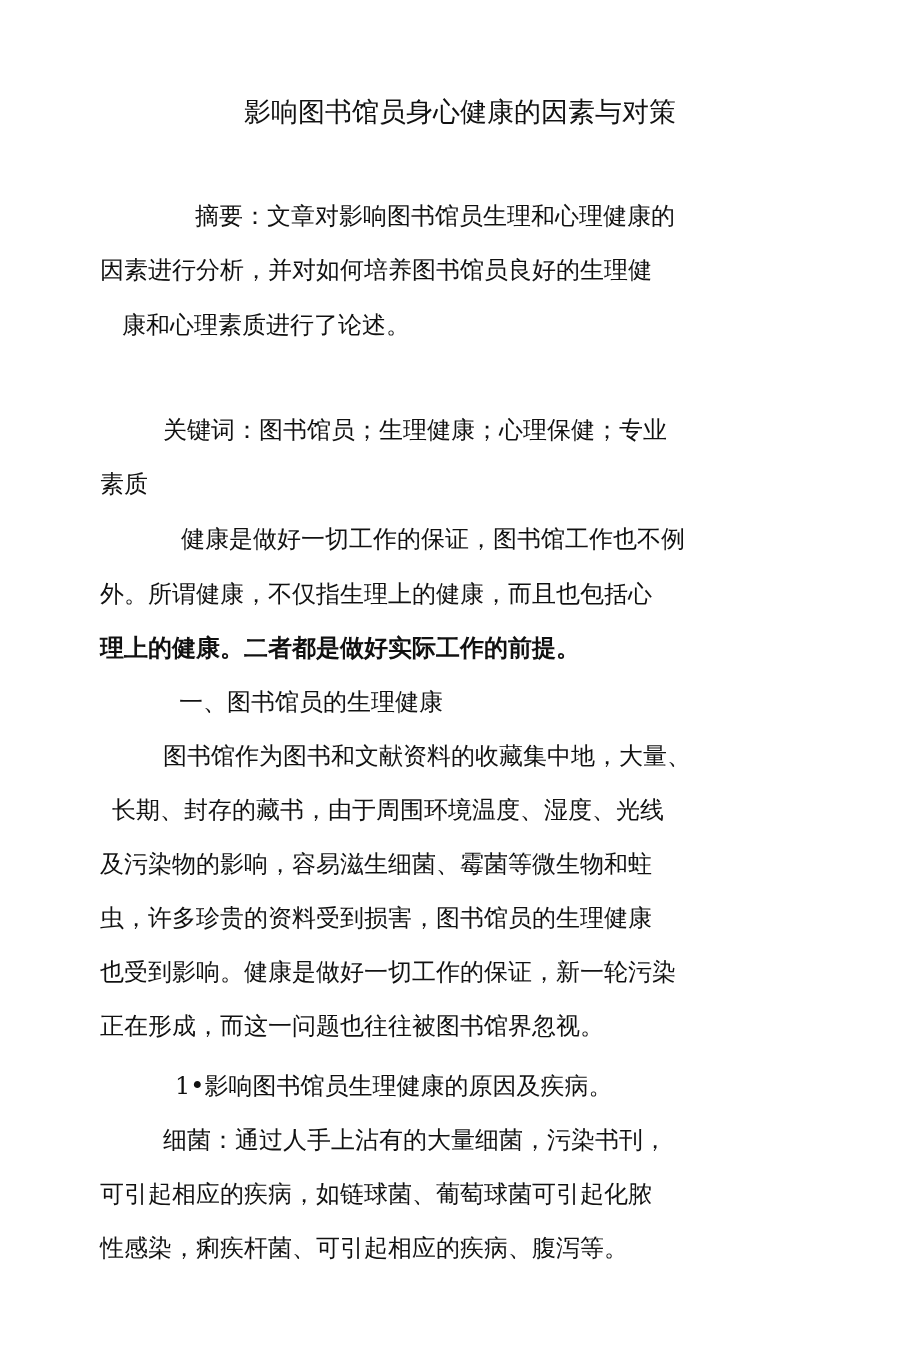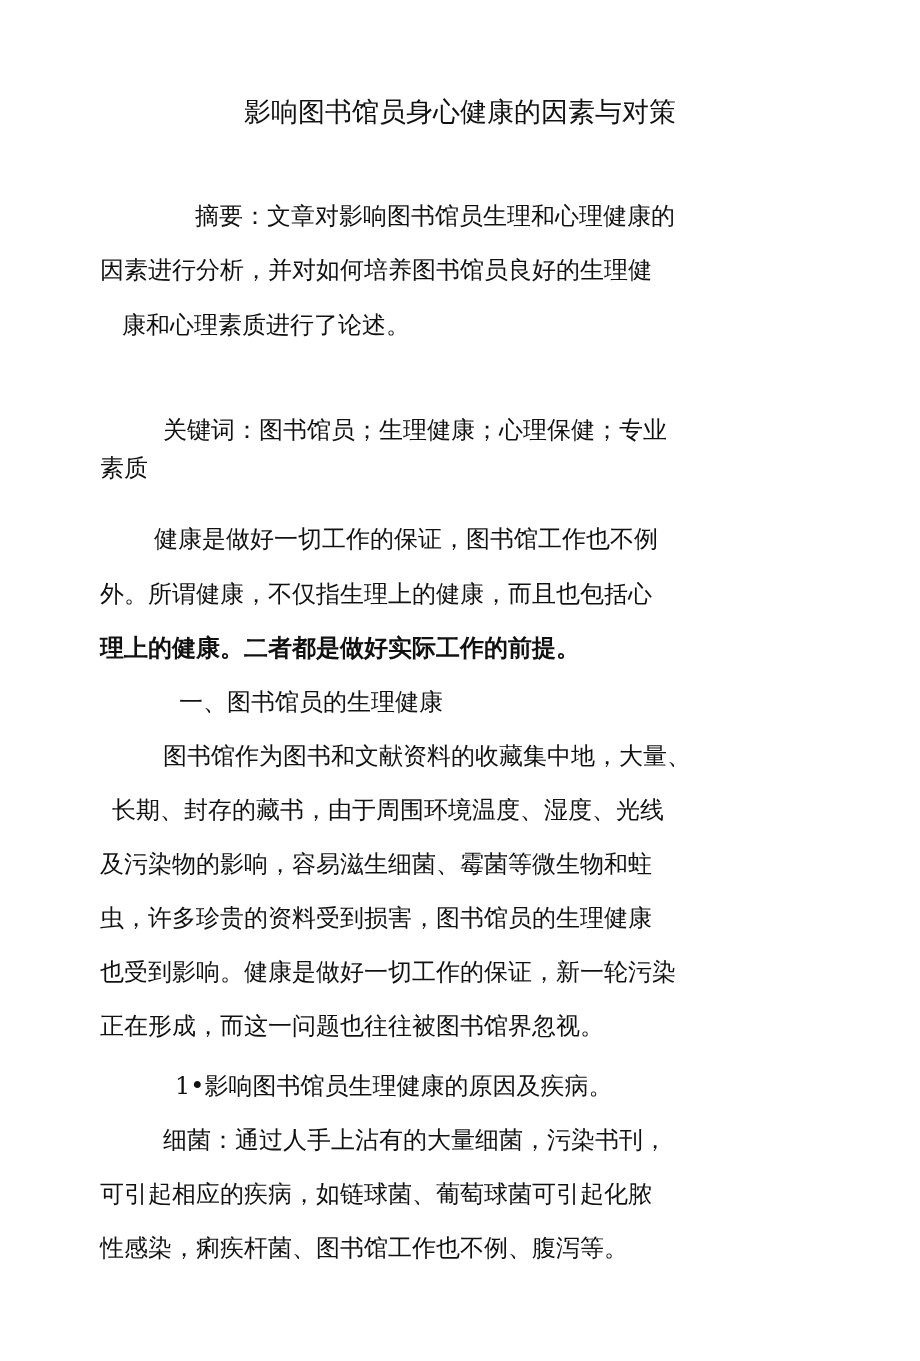--- a/index.html
+++ b/index.html
@@ -38,33 +38,33 @@
 <body>
 
 <div>
   <div class="title">影响图书馆员身心健康的因素与对策</div>
 
   <div class="line" style="top:200px;left:195px;">摘要：文章对影响图书馆员生理和心理健康的</div>
   <div class="line" style="top:254px;left:100px;">因素进行分析，并对如何培养图书馆员良好的生理健</div>
   <div class="line" style="top:309px;left:100px;margin-left:22px;">康和心理素质进行了论述。</div>
 
   <div class="line" style="top:414px;left:163px;">关键词：图书馆员；生理健康；心理保健；专业</div>
-  <div class="line" style="top:452px;left:100px;">素质</div>
+  <div class="line" style="top:468px;left:100px;">素质</div>
 
-  <div class="line" style="top:523px;left:154px;text-align:center;">健康是做好一切工作的保证，图书馆工作也不例</div>
+  <div class="line" style="top:523px;left:181px;text-align:center;">健康是做好一切工作的保证，图书馆工作也不例</div>
   <div class="line" style="top:578px;left:100px;">外。所谓健康，不仅指生理上的健康，而且也包括心</div>
   <div class="line" style="top:632px;left:100px;font-weight:bold;">理上的健康。二者都是做好实际工作的前提。</div>
 
   <div class="line" style="top:686px;left:163px;margin-left:16px;">一、图书馆员的生理健康</div>
 
   <div class="line" style="top:740px;left:163px;">图书馆作为图书和文献资料的收藏集中地，大量、</div>
   <div class="line" style="top:794px;left:100px;margin-left:12px;">长期、封存的藏书，由于周围环境温度、湿度、光线</div>
   <div class="line" style="top:848px;left:100px;">及污染物的影响，容易滋生细菌、霉菌等微生物和蛀</div>
   <div class="line" style="top:902px;left:100px;">虫，许多珍贵的资料受到损害，图书馆员的生理健康</div>
   <div class="line" style="top:956px;left:100px;">也受到影响。健康是做好一切工作的保证，新一轮污染</div>
   <div class="line" style="top:1010px;left:100px;">正在形成，而这一问题也往往被图书馆界忽视。</div>
 
   <div class="line" style="top:1070px;left:175px;text-align:center;">1•影响图书馆员生理健康的原因及疾病。</div>
 
   <div class="line" style="top:1124px;left:163px;">细菌：通过人手上沾有的大量细菌，污染书刊，</div>
   <div class="line" style="top:1178px;left:100px;">可引起相应的疾病，如链球菌、葡萄球菌可引起化脓</div>
-  <div class="line" style="top:1232px;left:100px;">性感染，痢疾杆菌、图书馆工作也不例、腹泻等。</div>
+  <div class="line" style="top:1232px;left:100px;">性感染，痢疾杆菌、可引起相应的疾病、腹泻等。</div>
 </div>
 
 </body></html>

